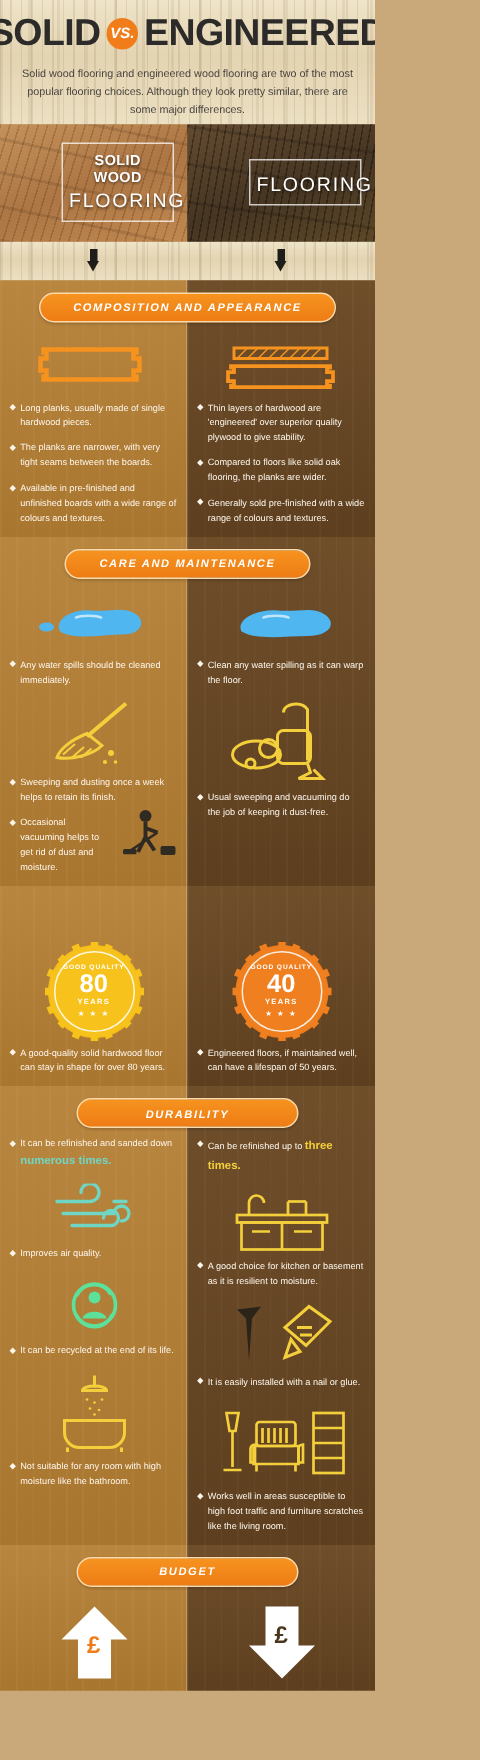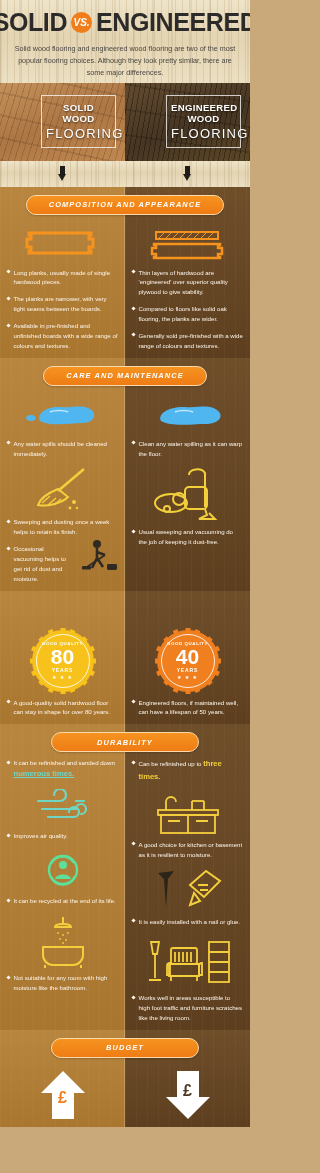--- a/index.html
+++ b/index.html
@@ -154,21 +154,21 @@
   .bullets { margin-top:4px; }
   .bullet {
     display:flex; gap:3.5px; margin-bottom:7px;
     font-size:6.1px; line-height:1.62; color:#fdf6ec;
   }
   .bullet .dia {
     flex:0 0 auto; width:3px; height:3px; margin-top:2.5px;
     background:#fdf6ec; transform:rotate(45deg);
   }
   .bullet .txt { flex:1; }
-  .hi-teal { color:#6fd6c4; font-weight:bold; font-size:7.6px;text-decoration:underline; }
+  .hi-teal { color:#6fd6c4; font-weight:bold; font-size:7.6px; }
   .hi-gold { color:#f4cf3c; font-weight:bold; font-size:7.6px; }
 
   
   .icon-box {
     display:flex; align-items:center; justify-content:center;
     margin:7px 0 4px; min-height:40px;
   }
 
   
   .badge {
@@ -181,21 +181,21 @@
     border:1.3px solid rgba(255,255,255,0.85);
   }
   .badge.gold { background:radial-gradient(circle,#f7c21b 60%,#f0ab12 100%); }
   .badge.org  { background:radial-gradient(circle,#ef7f1f 60%,#e06d12 100%); }
   .badge .sunburst { position:absolute; inset:-4px; }
   .badge .bq {
     font-size:4.4px; font-weight:bold; color:#fff; letter-spacing:0.6px;
     margin-bottom:1px; position:relative;
   }
   .badge .num {
-    font-size:21px; font-weight:bold; color:#fff; line-height:0.95;
+    font-size:17px; font-weight:bold; color:#fff; line-height:0.95;
     position:relative;
   }
   .badge .yr {
     font-size:5px; font-weight:bold; color:#fff; letter-spacing:0.9px;
     position:relative;
   }
   .badge .stars {
     font-size:5px; color:#fff; letter-spacing:1px; margin-top:1px;
     position:relative;
   }
@@ -216,21 +216,20 @@
 
   <div class="photo-strip">
     <div class="photo solid">
       <div class="photo-frame">
         <div class="l1">SOLID WOOD</div>
         <div class="l2">FLOORING</div>
       </div>
     </div>
     <div class="photo eng">
       <div class="photo-frame">
-        <div class="l1">ENGINEERED WOOD</div>
         <div class="l2">FLOORING</div>
       </div>
     </div>
   </div>
 
   <div class="arrow-row wood-light">
     <div class="arrow-cell">
       <span class="dn-arrow"></span>
     </div>
     <div class="arrow-cell">

